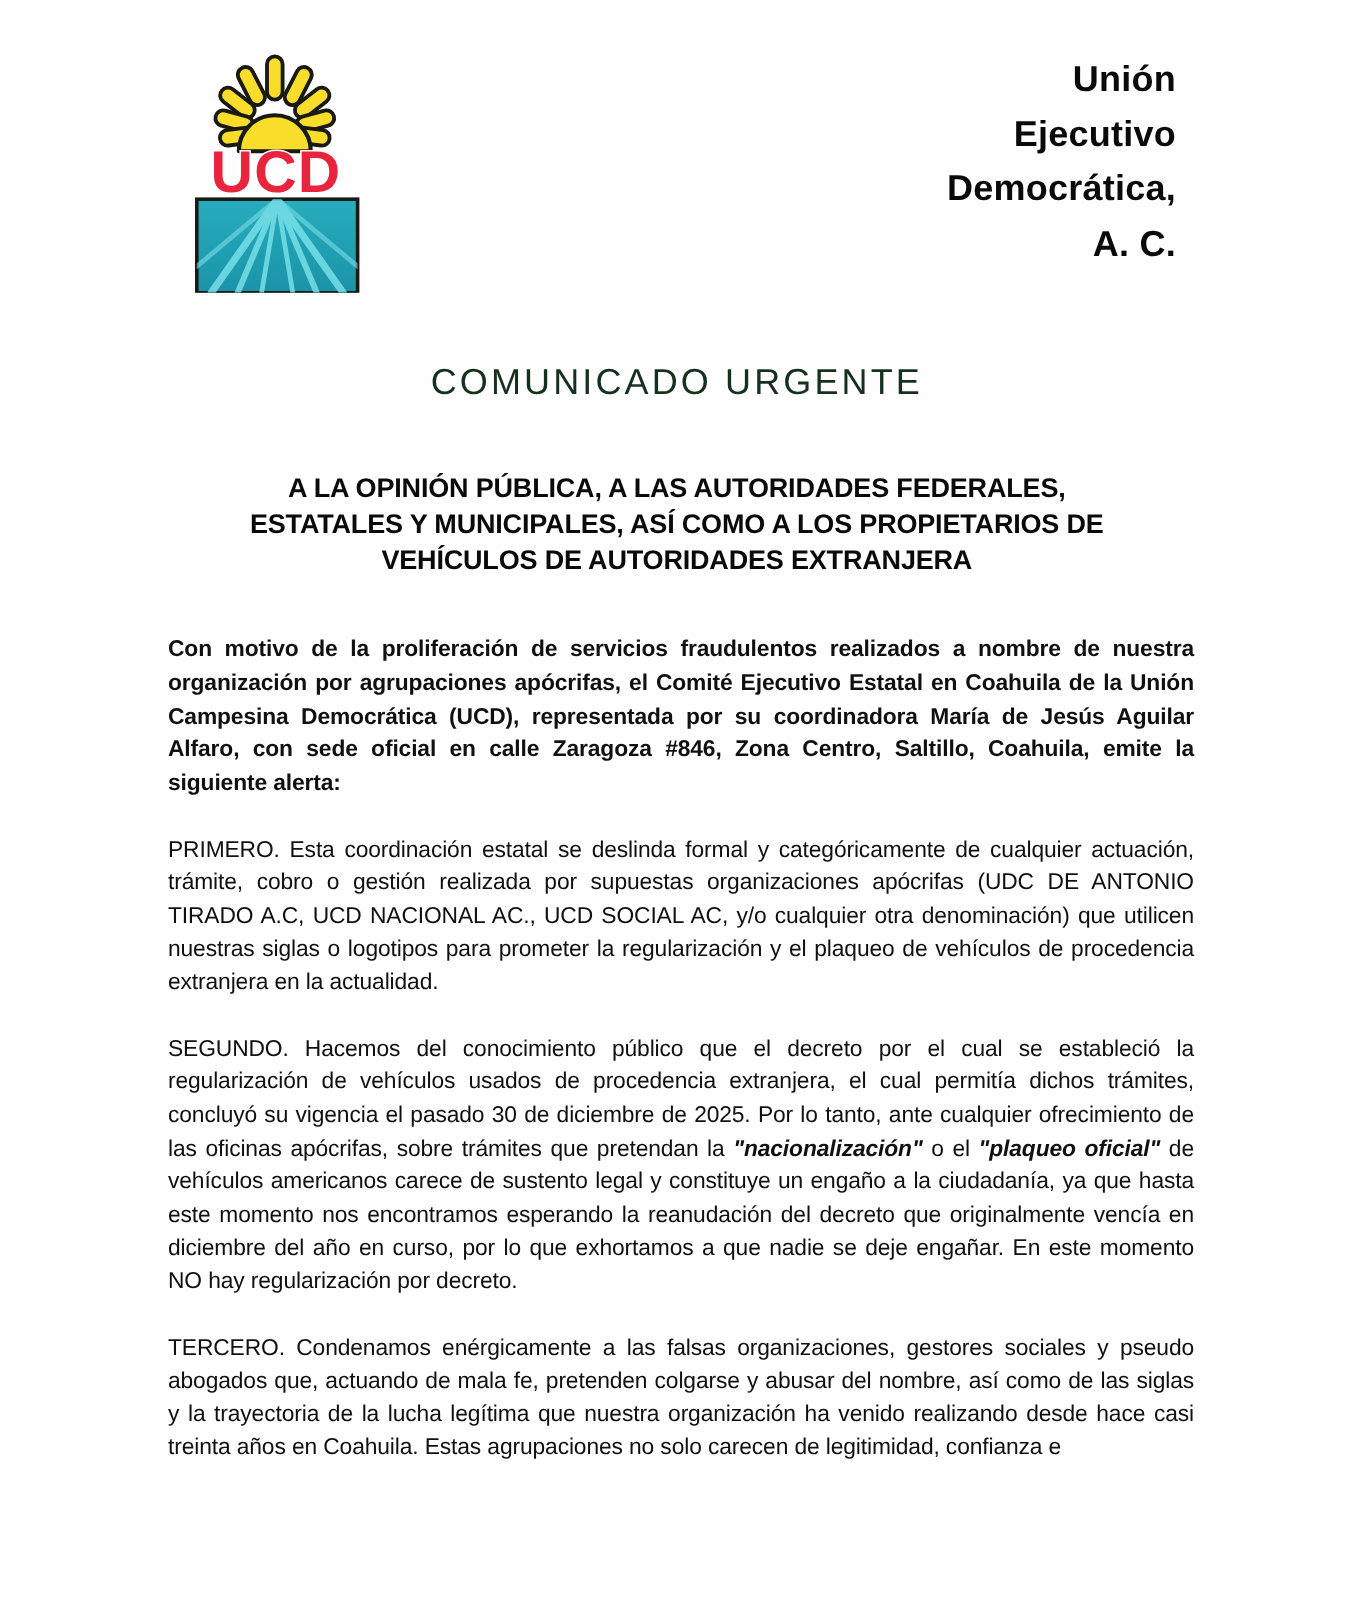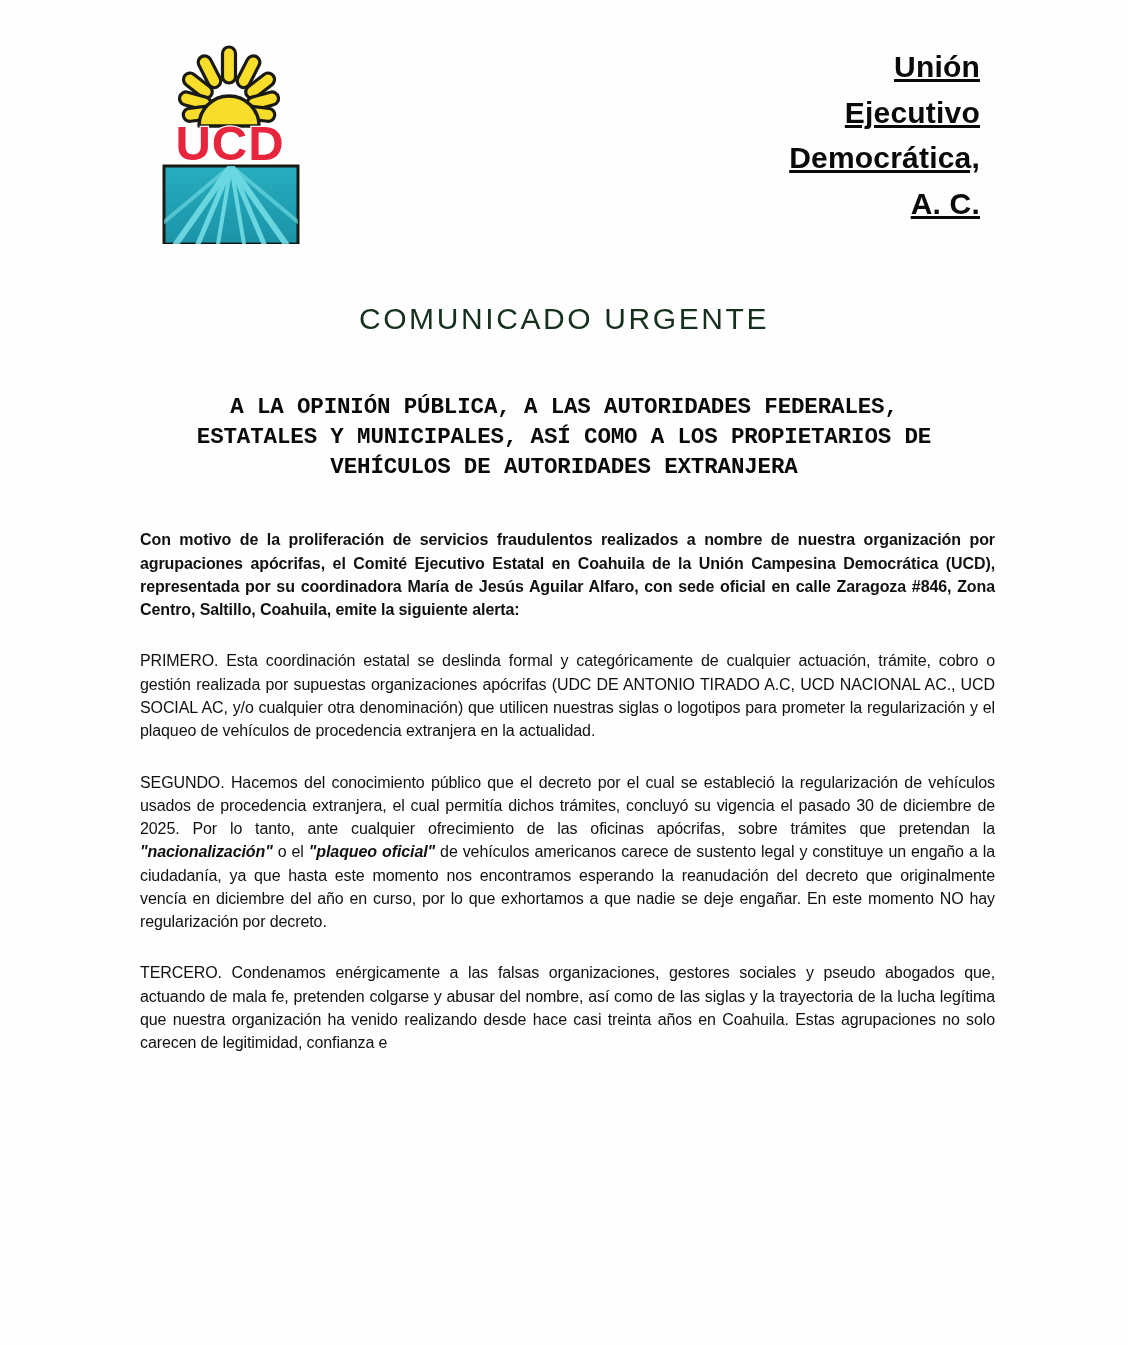--- a/index.html
+++ b/index.html
@@ -42,21 +42,20 @@
     position: absolute;
     right: 148px;
     top: 44px;
     width: 420px;
     text-align: right;
     font-weight: bold;
     font-size: 30px;
     line-height: 1.52;
     letter-spacing: 0.2px;
     color: #0a0a0a;
-    text-decoration: underline;
   }
   .org-name div { white-space: nowrap; }
 
   
   .doc-title {
     text-align: center;
     font-size: 30px;
     font-weight: normal;
     letter-spacing: 2.6px;
     color: #16301e;
@@ -65,33 +64,32 @@
 
   .doc-subtitle {
     margin: 56px auto 0 auto;
     width: 800px;
     text-align: center;
     font-size: 22.5px;
     font-weight: bold;
     line-height: 1.34;
     letter-spacing: -0.15px;
     color: #0a0a0a;
-    font-family: Liberation Mono, monospace;
   }
 
   
   .body-copy {
     margin: 46px 0 0 0;
     padding: 0 133px 0 140px;
   }
 
   .para {
     text-align: justify;
     text-justify: inter-word;
-    font-size: 16px;
+    font-size: 19px;
     line-height: 1.455;
     margin: 0 0 28px 0;
     letter-spacing: -0.1px;
     color: #101010;
   }
   .para:last-child { margin-bottom: 0; }
 
   .para b, .para strong { font-weight: normal; }
   .para .bi {
     font-weight: bold;

